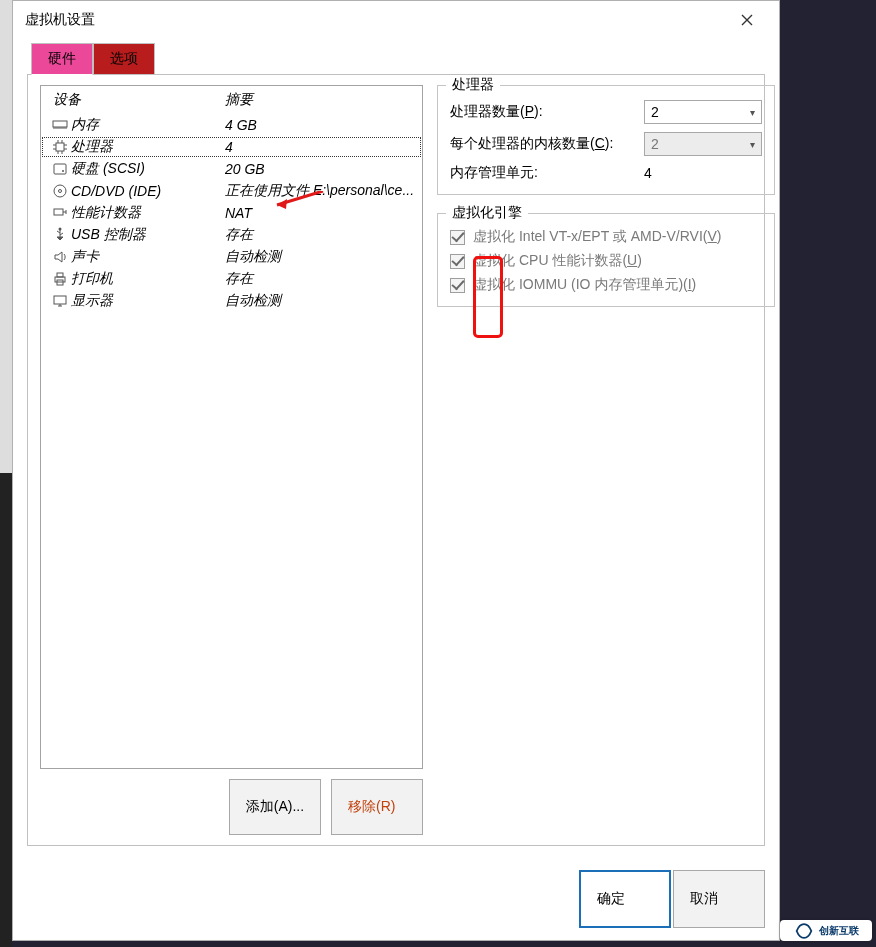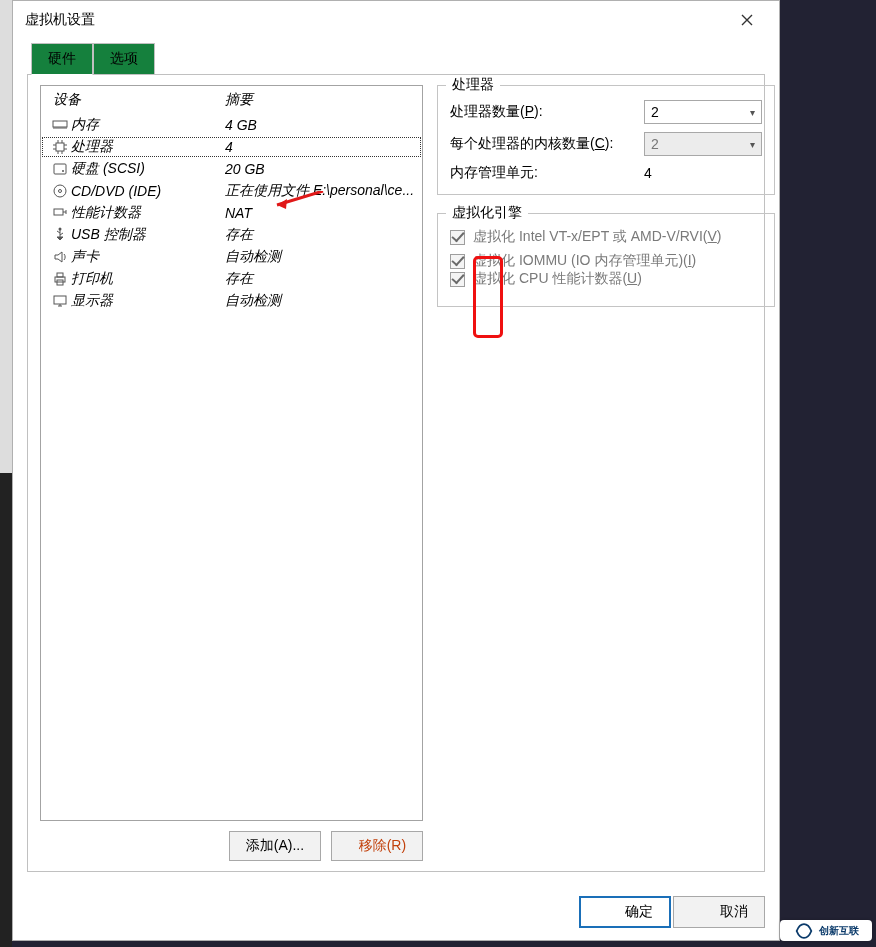--- a/index.html
+++ b/index.html
@@ -50,27 +50,27 @@
     .tabs {
       display: flex;
       padding-left: 18px;
       border-bottom: 1px solid #fff;
       margin-top: 4px;
     }
     .tab {
       padding: 6px 16px;
       border: 1px solid #c0c0c0;
       border-bottom: none;
-      background: #15803d;
+      background: #b91c1c;
       cursor: pointer;
       position: relative;
       font-size: 14px;
     }
     .tab.active {
-      background: #15803d;
+      background: #ec4899;
       border-bottom: 1px solid #fff;
       z-index: 2;
       margin-bottom: -1px;
     }
     .tab-body {
       flex: 1;
       border: 1px solid #c0c0c0;
       margin: 0 14px 14px 14px;
       margin-top: -1px;
       padding: 10px 12px;
@@ -121,28 +121,28 @@
       left: 262px; top: 190px;
       pointer-events: none;
     }
     .left-buttons {
       display: flex;
       justify-content: flex-end;
       gap: 10px;
       margin-top: 10px;
     }
     .btn {
-      padding: 5px 16px;
+      padding: 18px 16px;
       min-width: 92px;
       border: 1px solid #a8a8a8;
       background: #f2f2f2;
       cursor: pointer;
       font-size: 14px;
       font-family: inherit;
-      text-align: right;
+      text-align: left;
     }
     .btn:disabled, .btn.disabled {
       color: #c2410c;
       cursor: default;
       background: #f2f2f2;
     }
     .right-pane {
       flex: 1;
       display: flex;
       flex-direction: column;
@@ -412,30 +412,30 @@
 
       <div class="virt-group">
         <div class="group-title">虚拟化引擎</div>
 
         <div class="checkbox-row">
           <div class="chk checked"></div>
           <span>
             <span>虚拟化 Intel VT-x/EPT 或 AMD-V/RVI(</span><span class="u">V</span><span>)</span>
           </span>
         </div>
+        <div class="checkbox-row">
+          <div class="chk checked"></div>
+          <span>
+            <span>虚拟化 CPU 性能计数器(</span><span class="u">U</span><span>)</span>
+          </span>
+        </div>
         <div class="checkbox-row" style="margin-bottom:0">
           <div class="chk checked"></div>
           <span>
             <span>虚拟化 IOMMU (IO 内存管理单元)(</span><span class="u">I</span><span>)</span>
-          </span>
-        </div>
-        <div class="checkbox-row">
-          <div class="chk checked"></div>
-          <span>
-            <span>虚拟化 CPU 性能计数器(</span><span class="u">U</span><span>)</span>
           </span>
         </div>
       </div>
 
     </div>
   </div>
 
   <div class="dialog-footer">
     <button class="btn btn-primary"><span>确定</span></button>
     <button class="btn"><span>取消</span></button>

